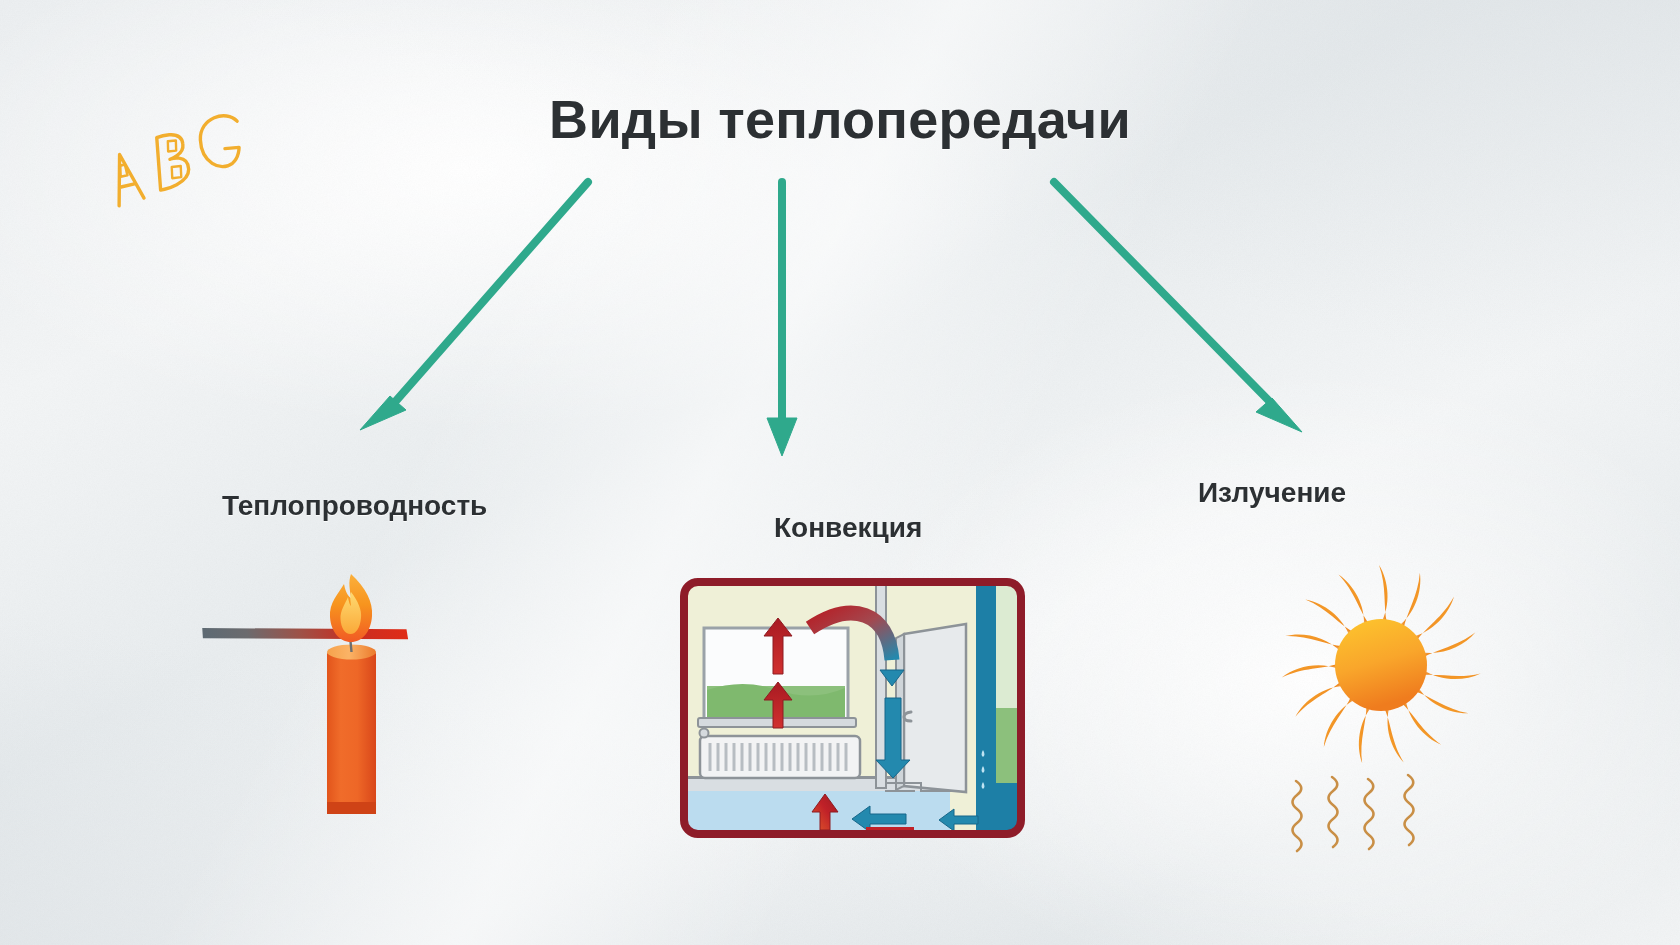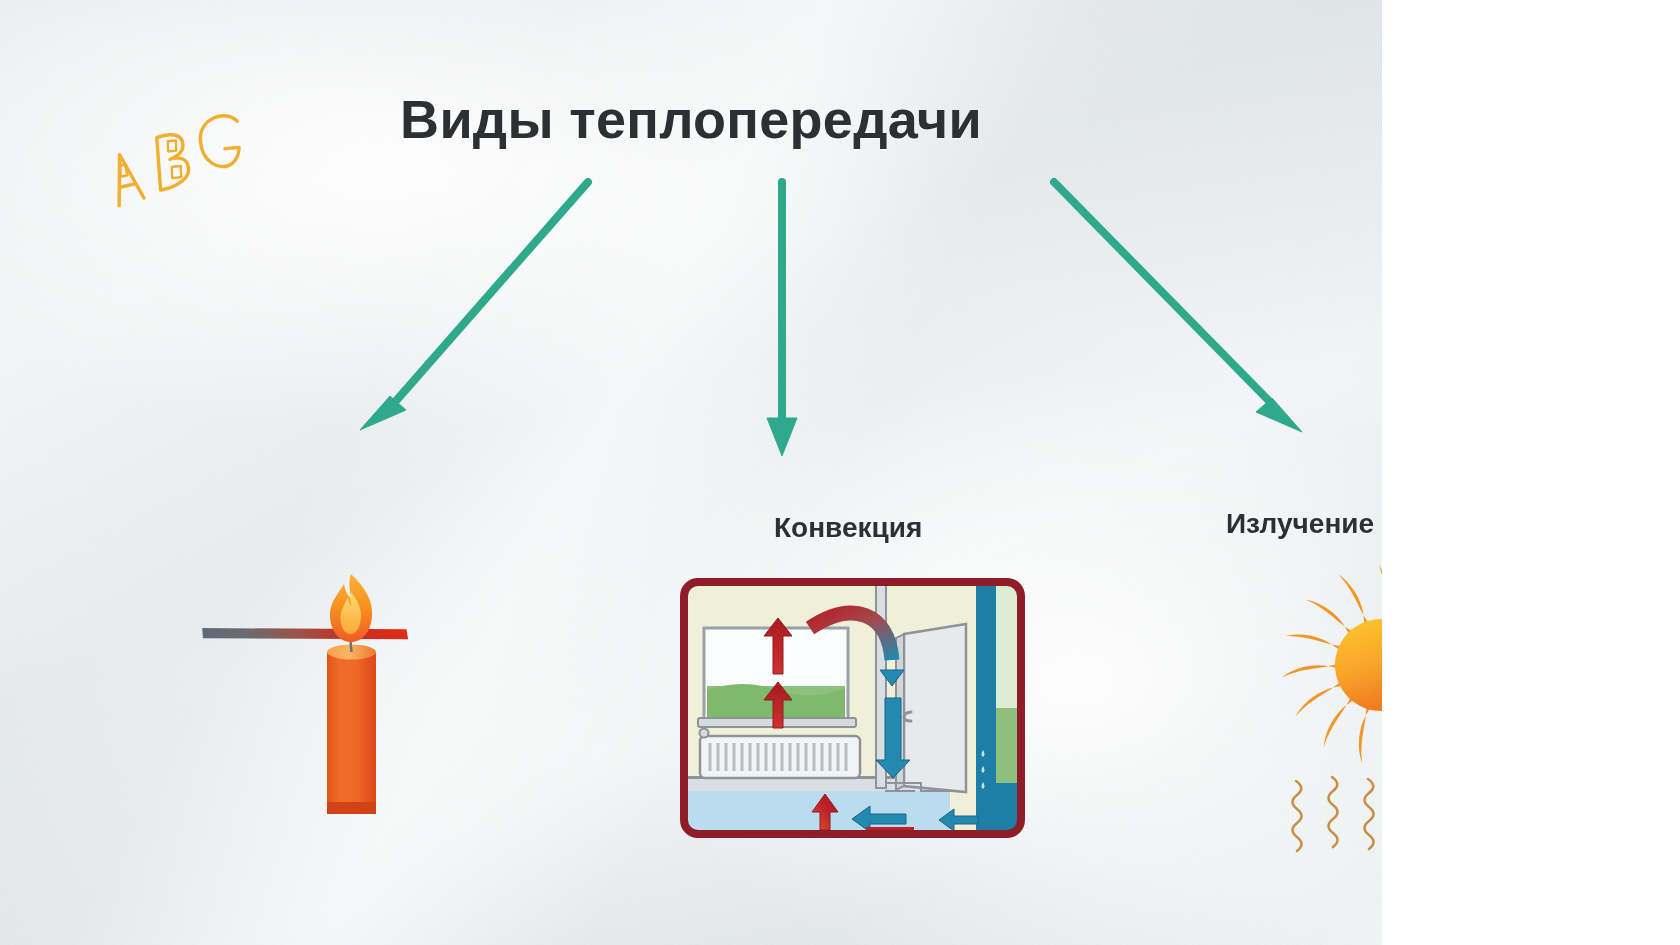--- a/index.html
+++ b/index.html
@@ -3,21 +3,21 @@
 <meta charset="utf-8">
 <style>
   * { box-sizing: border-box; margin: 0; padding: 0; }
   html, body {
     width: 1680px; height: 945px;
     overflow: hidden;
     font-family: "Liberation Sans", sans-serif;
   }
   #stage {
     position: relative;
-    width: 1382px; height: 945px;
+    width: 1680px; height: 945px;
     background:
       radial-gradient(ellipse 900px 420px at 28% 18%, #ffffff 0%, rgba(255,255,255,0) 62%),
       radial-gradient(ellipse 760px 520px at 78% 72%, #ffffff 0%, rgba(255,255,255,0) 60%),
       linear-gradient(152deg, #eceff1 0%, #f3f5f6 22%, #e9edef 42%, #f4f6f7 64%, #e8ecee 82%, #f2f4f5 100%);
     overflow: hidden;
   }
   
   #grain {
     position: absolute; inset: 0;
     opacity: .55;
@@ -64,21 +64,21 @@
   .cap {
     position: absolute;
     font-size: 28px;
     font-weight: bold;
     color: #2c3033;
     white-space: nowrap;
     text-shadow: 0 1px 0 rgba(255,255,255,.8);
   }
   #cap-conduction { left: 222px; top: 490px; }
   #cap-convection { left: 774px; top: 512px; }
-  #cap-radiation  { left: 1272px; top: 508px; transform: translateX(-50%); margin-left: 28px; }
+  #cap-radiation  { left: 1272px; top: 477px; transform: translateX(-50%); }
 
   
   .illus { position: absolute; }
   #illus-candle     { left: 160px; top: 540px; width: 270px; height: 310px; }
   #illus-convection { left: 680px; top: 578px; width: 345px; height: 260px; }
   #illus-sun        { left: 1268px; top: 555px; width: 230px; height: 310px; }
 </style>
 </head>
 <body>
 
@@ -128,20 +128,21 @@
     </g>
   </svg>
 
   <svg class="arrow-svg" id="arrow-right" viewBox="0 0 300 290" aria-hidden="true">
     <g stroke="#2FA98C" fill="#2FA98C">
       <line x1="14" y1="22" x2="232" y2="244" stroke-width="8" stroke-linecap="round"></line>
       <path d="M262 272 L216 252 L232 238 Z"></path>
     </g>
   </svg>
 
+  <div class="cap" id="cap-conduction">Теплопроводность</div>
   <div class="cap" id="cap-convection">Конвекция</div>
   <div class="cap" id="cap-radiation">Излучение</div>
 
   <svg class="illus" id="illus-candle" viewBox="0 0 270 310" aria-hidden="true">
     <defs>
       <linearGradient id="rodGrad" x1="0" y1="0" x2="1" y2="0">
         <stop offset="0%" stop-color="#5D6A73"></stop>
         <stop offset="22%" stop-color="#6B6B6E"></stop>
         <stop offset="48%" stop-color="#9E5147"></stop>
         <stop offset="72%" stop-color="#C72E22"></stop>

